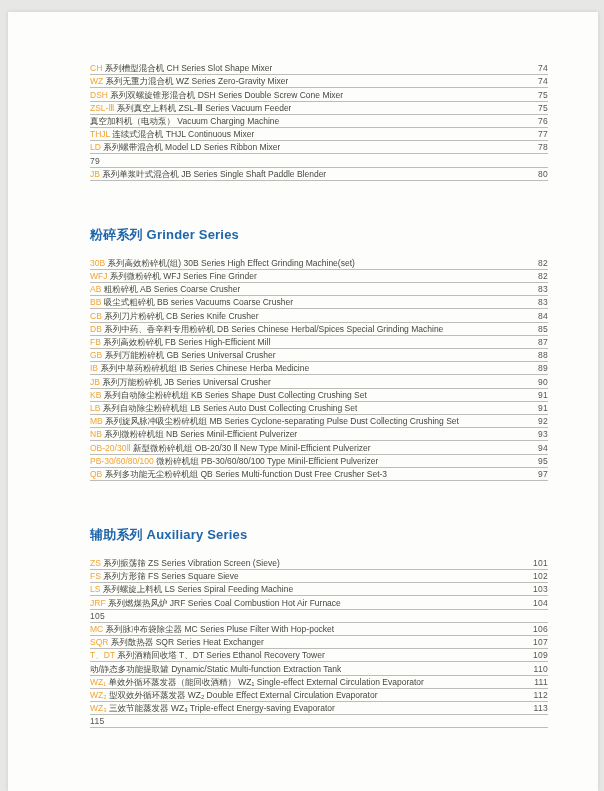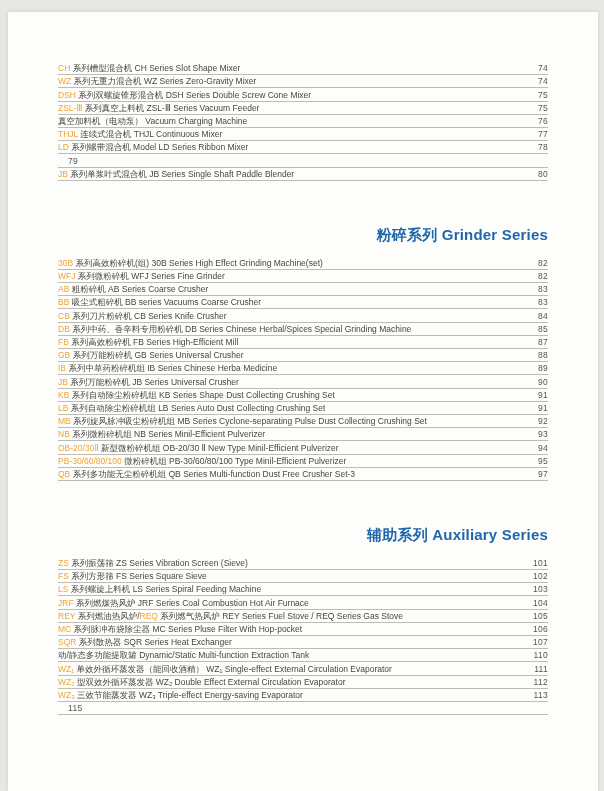--- a/index.html
+++ b/index.html
@@ -16,53 +16,51 @@
   body{
     background:var(--bg);
     font-family:"Liberation Sans","DejaVu Sans",sans-serif;
     position:relative;
   }
   .paper{
     position:absolute;
     left:8px; top:12px; right:6px; bottom:0;
     background:var(--paper);
     box-shadow:0 0 4px rgba(0,0,0,0.12);
-    padding:50px 50px 0 50px;
+    padding:50px 50px 0 82px;
   }
   .toc-section ol{list-style:none;}
   .row{
     display:flex;
     justify-content:space-between;
     align-items:flex-end;
     height:13.2px;
     border-bottom:1px solid var(--rule);
     font-size:8.5px;
     line-height:11px;
     color:var(--text);
     cursor:pointer;
     white-space:nowrap;
     overflow:hidden;
   }
   .entry-text{overflow:hidden;text-overflow:clip;}
   .code{color:var(--accent);}
   .pg{
     color:var(--pagenum);
-    margin-left:10px;
     flex:0 0 auto;
     letter-spacing:0.3px;
     text-align:center;
   }
   h2.sec-title{
-    font-size:15px;
+    font-size:13px;
     line-height:19px;
     font-weight:bold;
     color:var(--heading);
     margin:44px 0 13px 0;
     letter-spacing:0.2px;
-    text-align:right;
   }
 </style>
 </head>
 <body>
 
 <div class="paper">
 
   <section class="toc-section">
     <ol>
         <li class="row">
@@ -190,32 +188,35 @@
         </li>
         <li class="row">
           <span class="entry-text"><span class="code">LS</span><span class="label"> 系列螺旋上料机 LS Series Spiral Feeding Machine</span></span>
           <span class="pg">103</span>
         </li>
         <li class="row">
           <span class="entry-text"><span class="code">JRF</span><span class="label"> 系列燃煤热风炉 JRF Series Coal Combustion Hot Air Furnace</span></span>
           <span class="pg">104</span>
         </li>
         <li class="row">
-          <span class="entry-text"><span class="code">REY</span><span class="label"> 系列燃油热风炉/</span><span class="code">REQ</span><span class="label"> 系列燃气热风炉 REY Series Fuel Stove / REQ Series Gas Stove</span></span>
           <span class="pg">105</span>
         </li>
         <li class="row">
           <span class="entry-text"><span class="code">MC</span><span class="label"> 系列脉冲布袋除尘器 MC Series Pluse Filter With Hop-pocket</span></span>
           <span class="pg">106</span>
         </li>
         <li class="row">
           <span class="entry-text"><span class="code">SQR</span><span class="label"> 系列散热器 SQR Series Heat Exchanger</span></span>
           <span class="pg">107</span>
         </li>
         <li class="row">
+          <span class="entry-text"><span class="code">T、DT</span><span class="label"> 系列酒精回收塔 T、DT Series Ethanol Recovery Tower</span></span>
+          <span class="pg">109</span>
+        </li>
+        <li class="row">
           <span class="entry-text"><span class="label">动/静态多功能提取罐 Dynamic/Static Multi-function Extraction Tank</span></span>
           <span class="pg">110</span>
         </li>
         <li class="row">
           <span class="entry-text"><span class="code">WZ₁</span><span class="label"> 单效外循环蒸发器（能回收酒精） WZ₁ Single-effect External Circulation Evaporator</span></span>
           <span class="pg">111</span>
         </li>
         <li class="row">
           <span class="entry-text"><span class="code">WZ₂</span><span class="label"> 型双效外循环蒸发器 WZ₂ Double Effect External Circulation Evaporator</span></span>
           <span class="pg">112</span>

